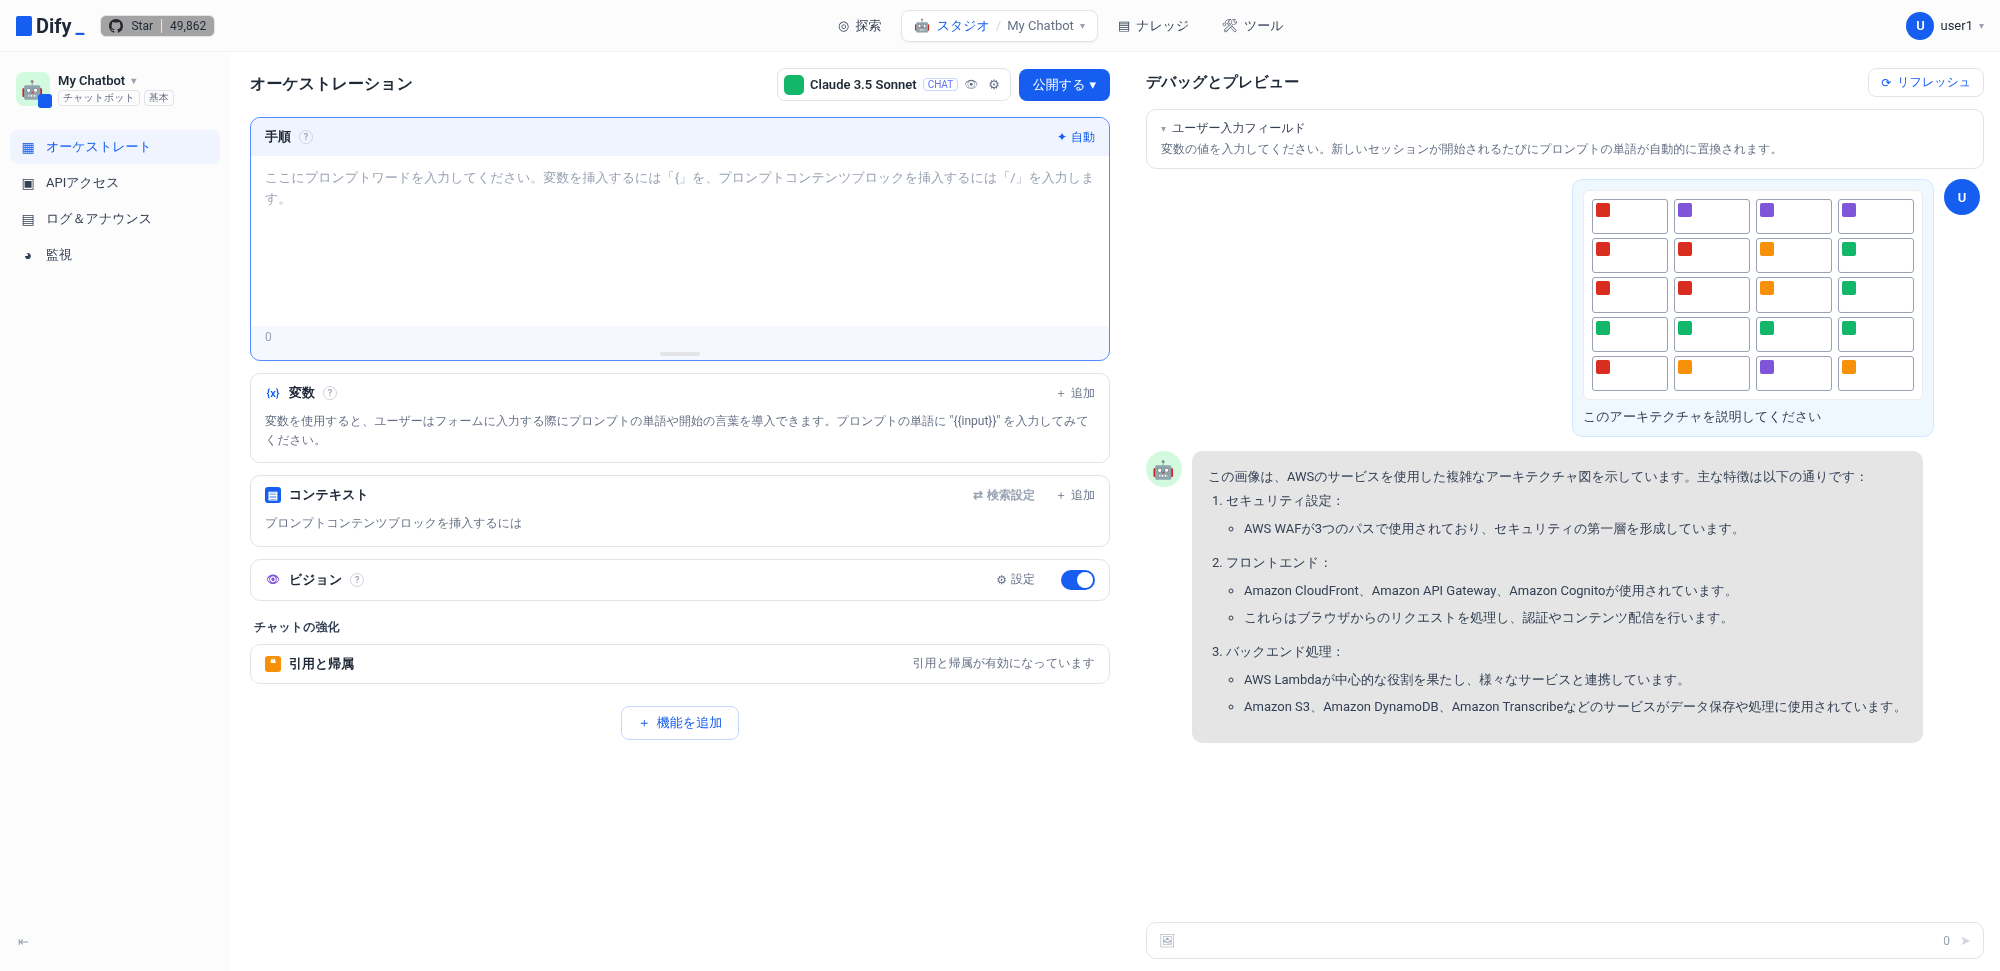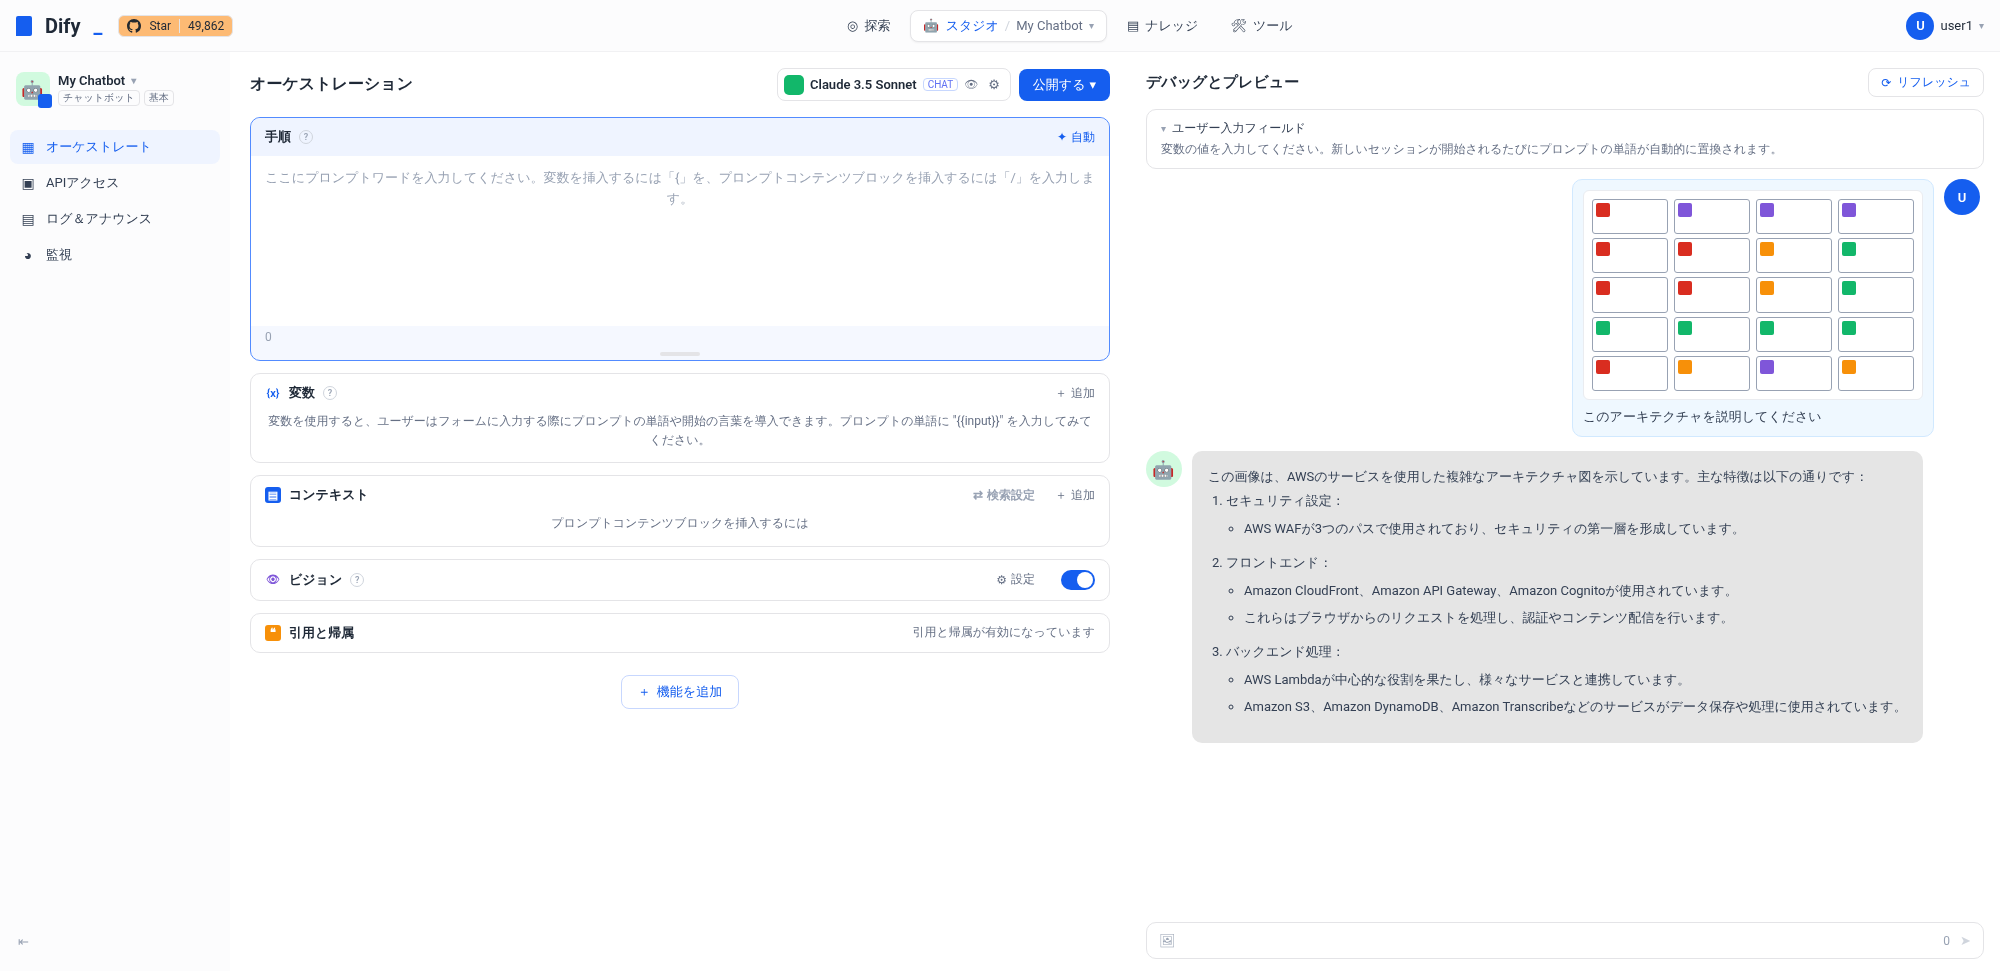--- a/index.html
+++ b/index.html
@@ -1,23 +1,23 @@
 <!DOCTYPE html>
 <html><head>
 <meta charset="utf-8">
 <style>
 * { margin:0; padding:0; box-sizing:border-box; }
 body { font-family:-apple-system,BlinkMacSystemFont,'Segoe UI',Roboto,sans-serif; font-size:13px; color:#1f2937; background:#fff; overflow:hidden; }
 .app { display:flex; flex-direction:column; height:100vh; }
 
 
 .header { height:52px; display:flex; align-items:center; padding:0 16px; border-bottom:1px solid #f1f1f3; background:#fcfcfd; }
-.logo { font-size:20px; font-weight:700; display:flex; align-items:center; gap:13px; }
+.logo { font-size:20px; font-weight:700; display:flex; align-items:center; gap:4px; }
 .logo-mark { width:16px; height:20px; background:#155eef; border-radius:2px 2px 2px 0; position:relative; }
-.gh-star { margin-left:16px; display:flex; align-items:center; gap:8px; border:1px solid #e4e4e7; border-radius:6px; padding:3px 8px; font-size:12px; background:#fdba74; }
+.gh-star { margin-left:16px; display:flex; align-items:center; gap:8px; border:1px solid #e4e4e7; border-radius:6px; padding:3px 8px; font-size:12px; background:#a3a3a3; }
 .gh-star .count { border-left:1px solid #e4e4e7; padding-left:8px; }
 .nav-center { flex:1; display:flex; justify-content:center; align-items:center; gap:8px; }
 .nav-item { display:flex; align-items:center; gap:6px; padding:6px 12px; border-radius:8px; cursor:pointer; font-size:13px; color:#344054; }
 .nav-item.active { background:#fff; border:1px solid #e4e4e7; color:#155eef; box-shadow:0 1px 2px rgba(0,0,0,0.05); }
 .nav-item.active .nav-icon { color:#155eef; }
 .nav-sep { color:#d0d5dd; }
 .nav-dropdown { color:#667085; }
 .nav-right { display:flex; align-items:center; gap:12px; }
 .avatar { width:28px; height:28px; border-radius:50%; background:#155eef; color:#fff; display:flex; align-items:center; justify-content:center; font-weight:600; }
 .user-menu { display:flex; align-items:center; gap:6px; cursor:pointer; }
@@ -41,21 +41,21 @@
 .left { flex:1; padding:16px 20px 20px 20px; overflow-y:auto; min-width:0;}
 .page-head { display:flex; align-items:center; margin-bottom:16px;}
 .page-title { font-size:16px; font-weight:600;}
 .model-select { margin-left:auto; display:flex; align-items:center; gap:8px;}
 .model-pill { display:flex; align-items:center; gap:6px; border:1px solid #e4e4e7; border-radius:8px; padding:4px 6px; background:#fff; cursor:pointer;}
 .model-vendor { width:20px; height:20px; border-radius:5px; background:#12b76a; display:inline-block;}
 .chat-badge { font-size:10px; color:#6172f3; border:1px solid #c7d7fe; border-radius:4px; padding:0 4px;}
 .publish-btn { background:#155eef; color:#fff; border:none; border-radius:8px; padding:7px 14px; font-size:13px; font-weight:500; cursor:pointer; display:flex; align-items:center; gap:4px;}
 .settings-icon { color:#667085; cursor:pointer; padding:4px;}
 
-.card { border:1px solid #e4e4e7; border-radius:10px; background:#fff; margin-bottom:12px;text-align:center;}
+.card { border:1px solid #e4e4e7; border-radius:10px; background:#fff; margin-bottom:12px;}
 .card-head { display:flex; align-items:center; padding:10px 14px; font-size:13px; font-weight:600; gap:8px;}
 .card-head .spacer { flex:1;}
 .card-action { font-size:12px; color:#667085; display:flex; align-items:center; gap:4px; cursor:pointer; font-weight:400;}
 .card-action.primary { color:#155eef;}
 .card-body { padding:0 14px 12px 14px; font-size:12px; color:#667085; line-height:1.6;}
 .prompt-card { border:1.5px solid #528bff; background:#f5f8ff;}
 .prompt-card .card-head { background:#eff4ff; border-radius:10px 10px 0 0;}
 .prompt-editor { min-height:170px; padding:12px 14px 6px; background:#fff;}
 .prompt-placeholder { color:#98a2b3; font-size:13px; line-height:1.6;}
 .prompt-footer { padding:4px 14px 8px; color:#98a2b3; font-size:12px; display:flex;}
@@ -257,20 +257,21 @@
             <span class="card-icon ci-vis">👁</span>
             <span>ビジョン</span>
             <span class="help-icon">?</span>
             <span class="spacer"></span>
             <span class="card-action">⚙ <span>設定</span></span>
             <span style="width:10px;"></span>
             <div class="toggle"></div>
           </div>
         </div>
 
+        <div class="section-label">チャットの強化</div>
 
         <div class="card">
           <div class="card-head">
             <span class="card-icon ci-cit">❝</span>
             <span>引用と帰属</span>
             <span class="spacer"></span>
             <span class="status-text">引用と帰属が有効になっています</span>
           </div>
         </div>
 

